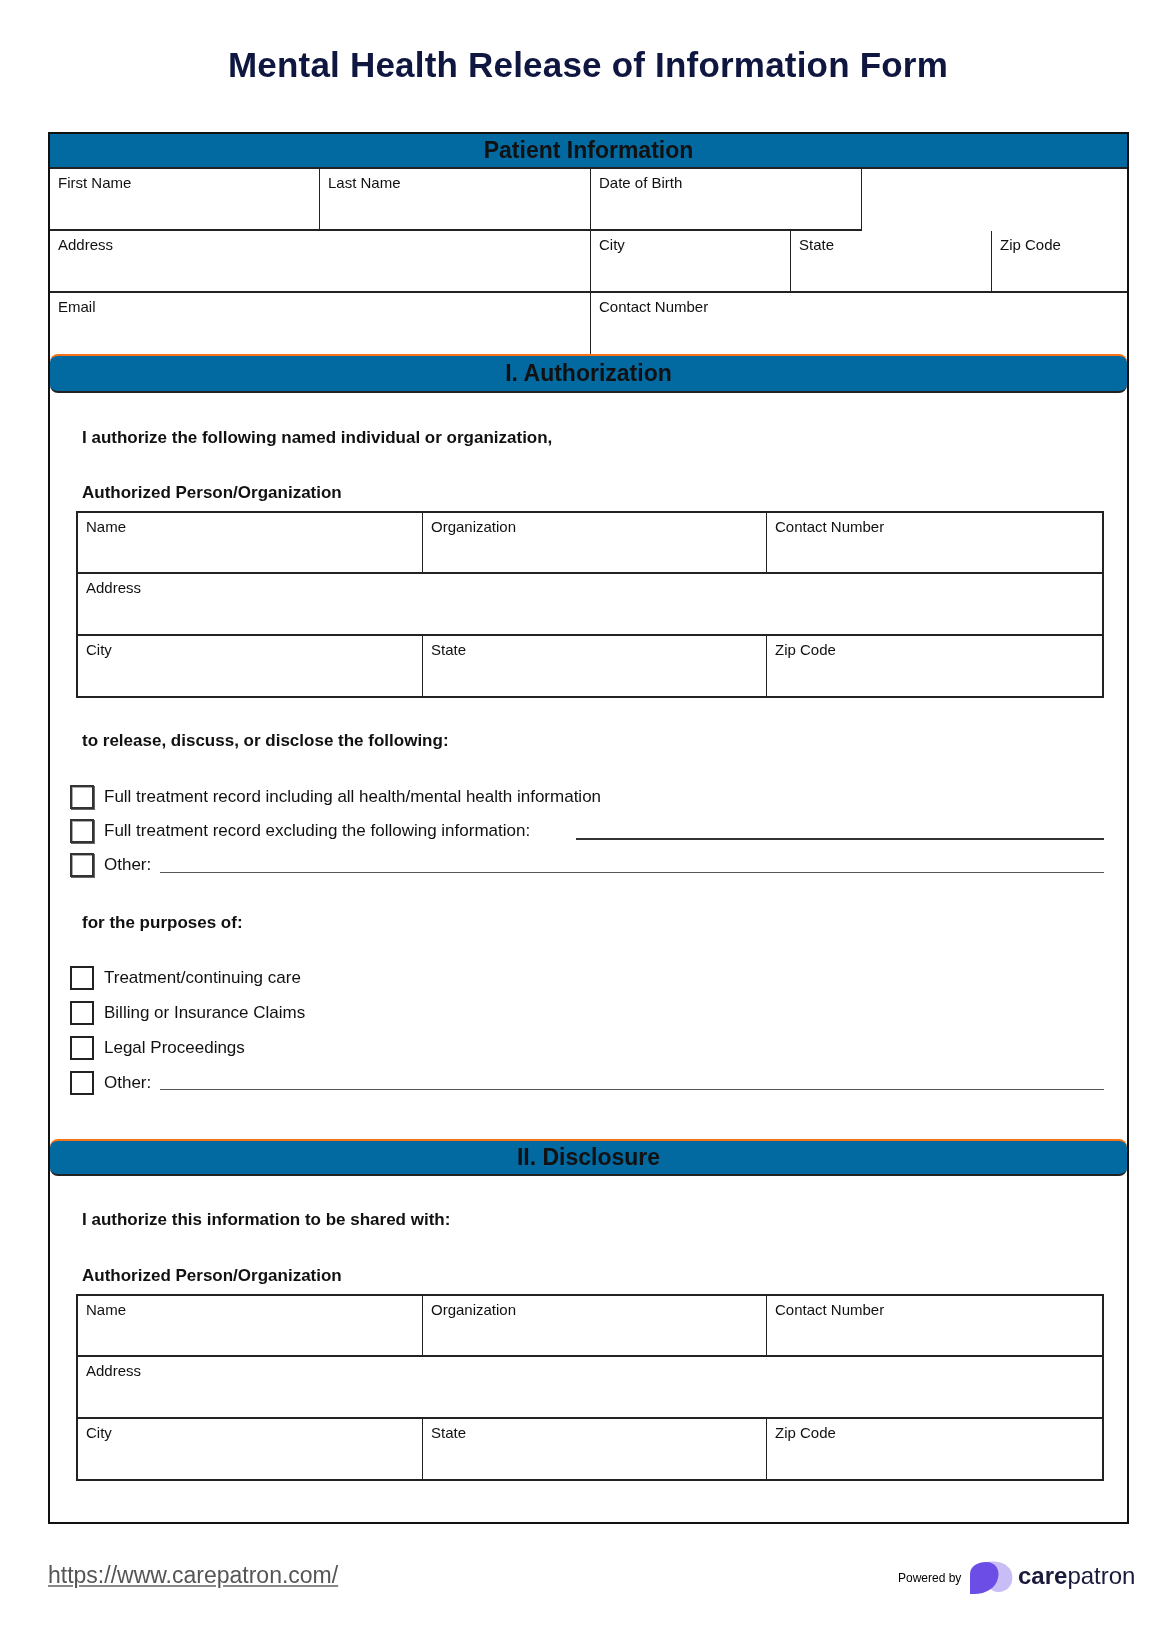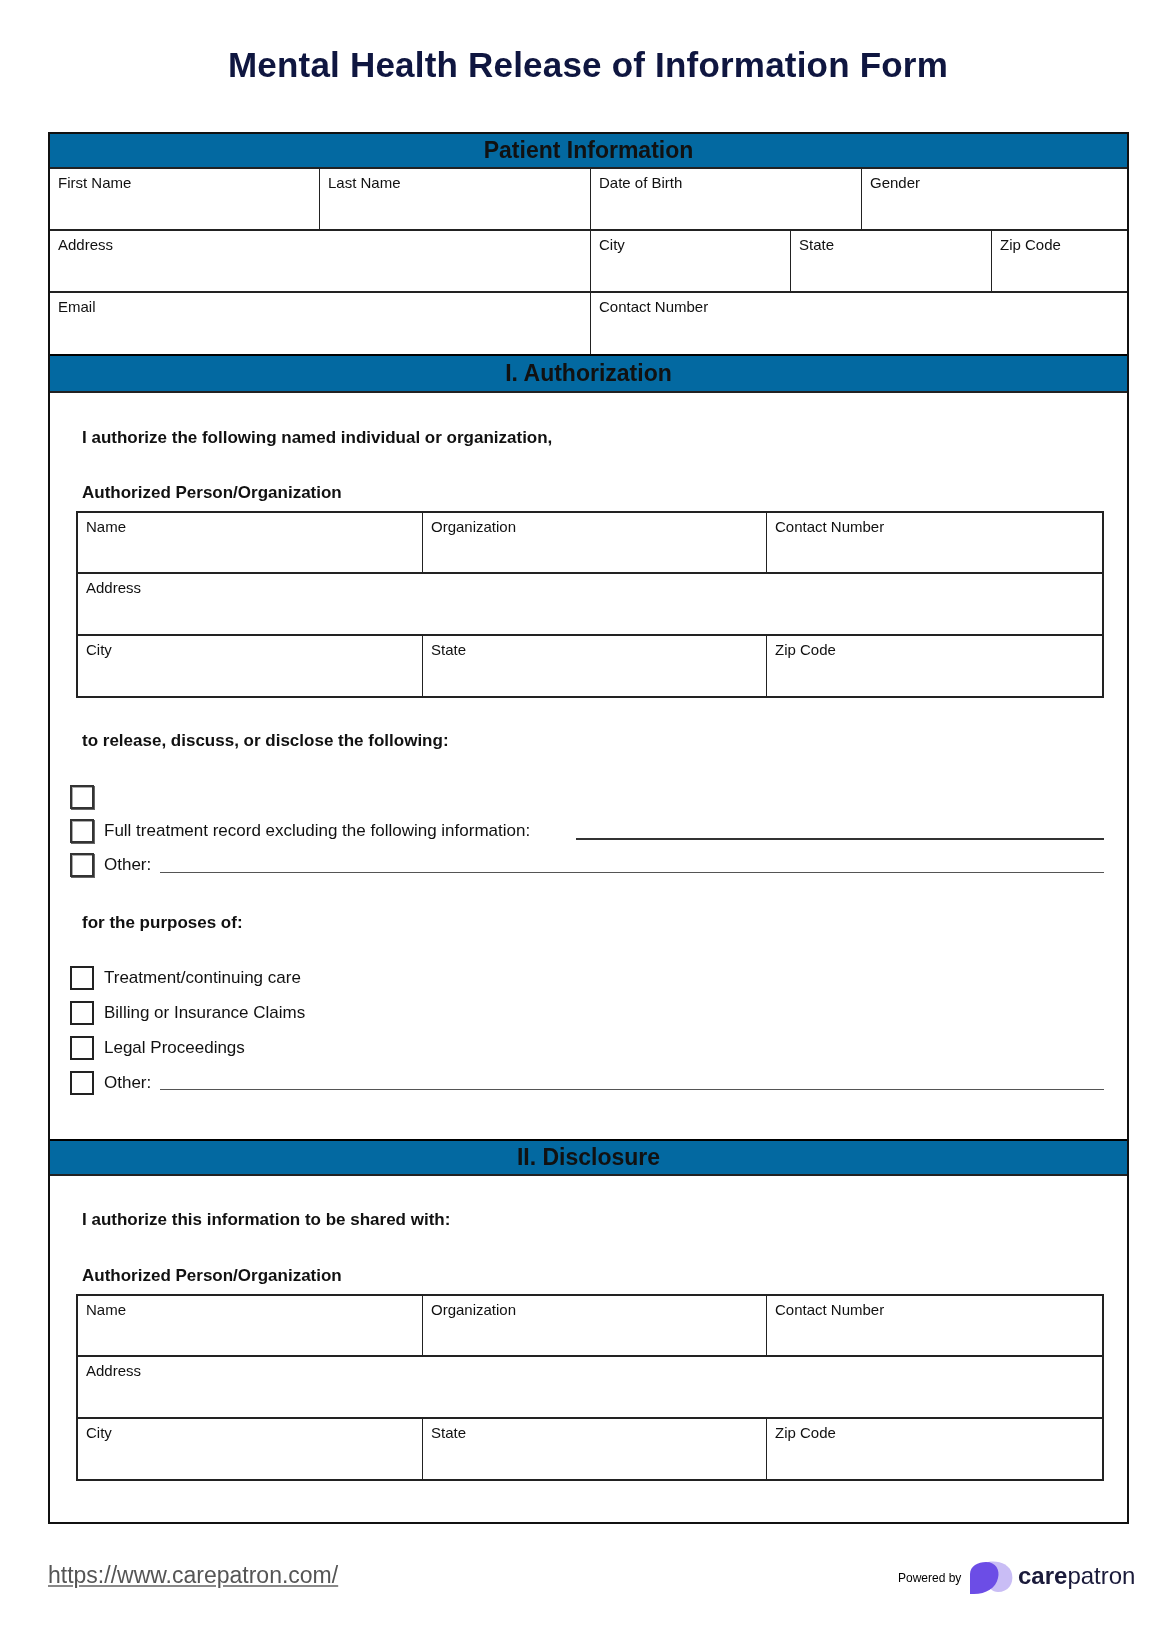--- a/index.html
+++ b/index.html
@@ -14,21 +14,21 @@
   .form {
     position: absolute; left: 48px; top: 132px; width: 1081px; height: 1392px;
     border: 2px solid #111;
   }
 
   .sec-header {
     position: absolute; left: 0; width: 100%; background: #0369a1;
     border-bottom: 2px solid #222; text-align: center; font-weight: bold;
     font-size: 23px; color: #111;
   }
-  .sec-header.with-top { border-top: 2px solid #000000; }
+  .sec-header.with-top { border-top: 2px solid #f97316; border-radius: 8px; }
 
   .cell {
     position: absolute; border-right: 1.5px solid #222; border-bottom: 2px solid #222;
     font-size: 15px; padding: 5px 0 0 8px; color: #111;
   }
   .cell.noright { border-right: none; }
 
   .para {
     position: absolute; font-size: 17px; font-weight: bold; color: #111;
   }
@@ -70,21 +70,20 @@
 
 <div class="title">Mental Health Release of Information Form</div>
 
 <div class="form">
 
   <div class="sec-header" style="top:0;height:35px;line-height:33px;">Patient Information</div>
 
   <div class="cell" style="left:0;top:35px;width:270px;height:62px;">First Name</div>
   <div class="cell" style="left:541px;top:35px;width:271px;height:62px;">Date of Birth</div>
   <div class="cell" style="left:270px;top:35px;width:271px;height:62px;">Last Name</div>
-  <div class="cell noright" style="left:812px;top:35px;width:265px;height:62px;">Gender</div>
 
   <div class="cell" style="left:0;top:97px;width:541px;height:62px;">Address</div>
   <div class="cell" style="left:541px;top:97px;width:200px;height:62px;">City</div>
   <div class="cell" style="left:741px;top:97px;width:201px;height:62px;">State</div>
   <div class="cell noright" style="left:942px;top:97px;width:135px;height:62px;">Zip Code</div>
 
   <div class="cell" style="left:0;top:159px;width:541px;height:74px;border-bottom:none;">Email</div>
   <div class="cell noright" style="left:541px;top:159px;width:536px;height:62px;border-bottom:none;">Contact Number</div>
 
   <div class="sec-header with-top" style="top:220px;height:39px;line-height:35px;">I. Authorization</div>
@@ -99,20 +98,21 @@
     <div class="cell noright" style="left:0;top:61px;width:1024px;height:62px;">Address</div>
     <div class="cell last-row" style="left:0;top:123px;width:345px;height:60px;">City</div>
     <div class="cell last-row" style="left:345px;top:123px;width:344px;height:60px;">State</div>
     <div class="cell last-row noright" style="left:689px;top:123px;width:335px;height:60px;">Zip Code</div>
   </div>
 
   <div class="para" style="left:32px;top:597px;">to release, discuss, or disclose the following:</div>
 
   <div class="check-row" style="top:650px;">
     <span class="box shadow"></span>
+    <span>Full treatment record including all health/mental health information</span>
   </div>
   <div class="check-row" style="top:684px;">
     <span class="box shadow"></span>
     <span>Full treatment record excluding the following information:</span>
   </div>
   <div class="line" style="left:526px;top:704px;width:528px;border-bottom-width:2px;"></div>
 
   <div class="check-row" style="top:718px;">
     <span class="box shadow"></span>
     <span>Other:</span>

